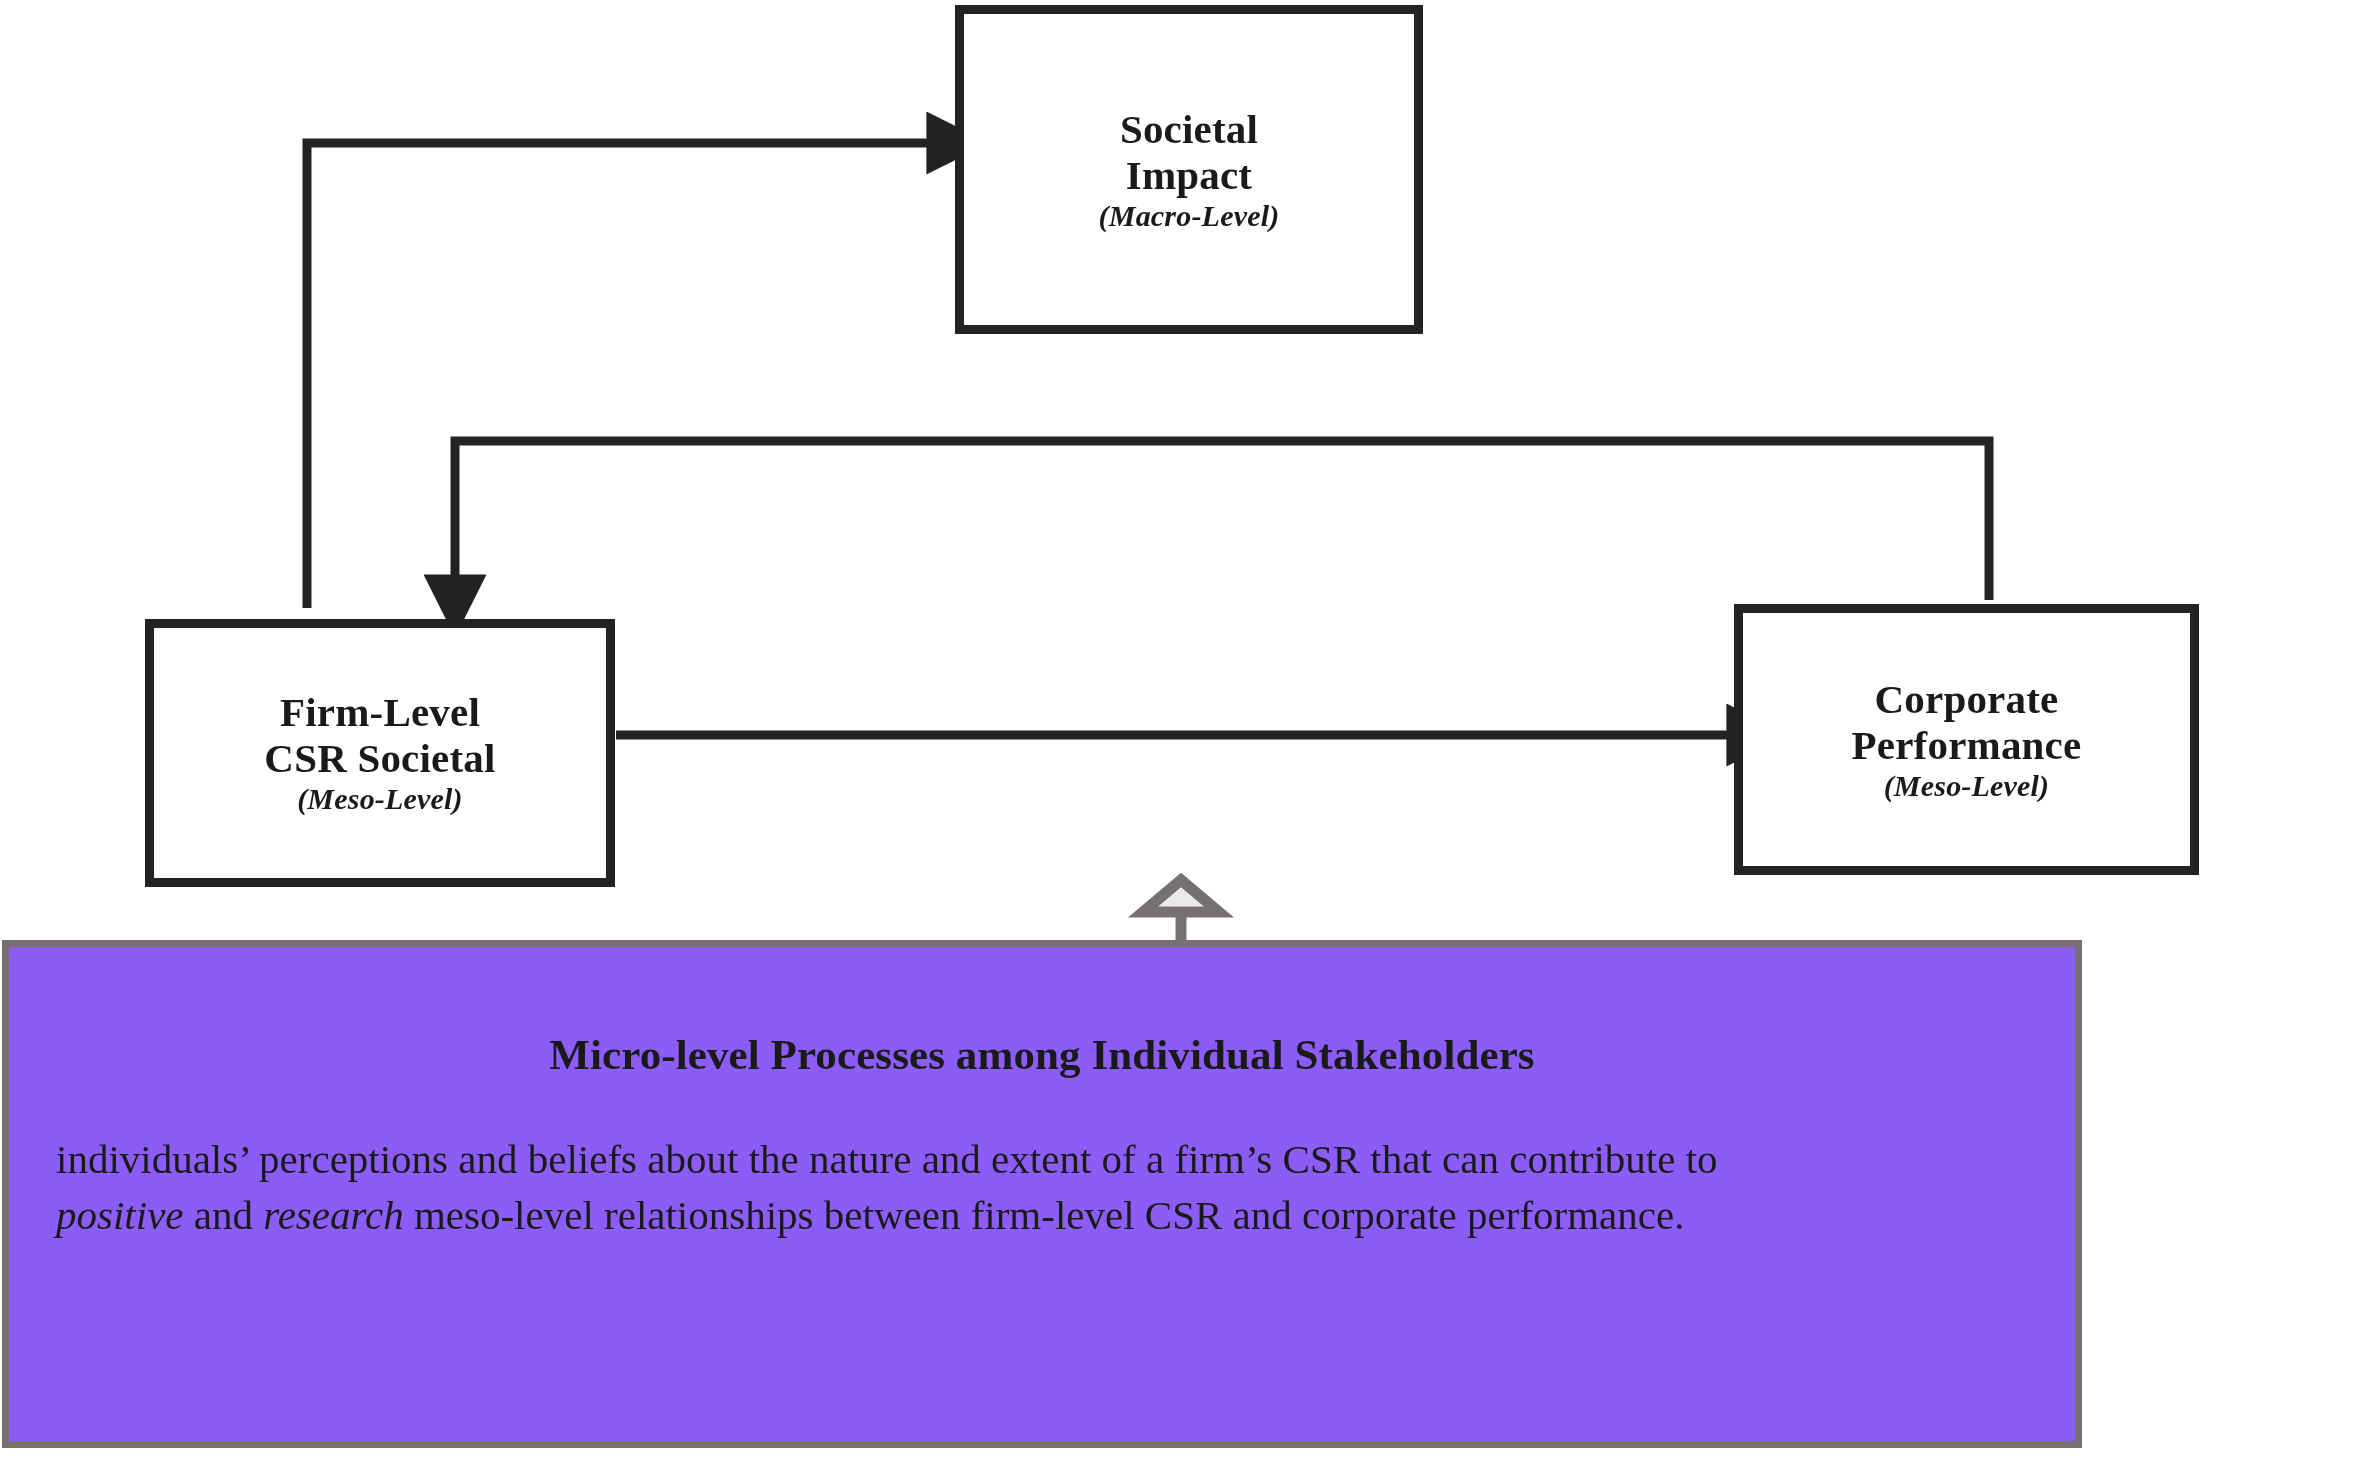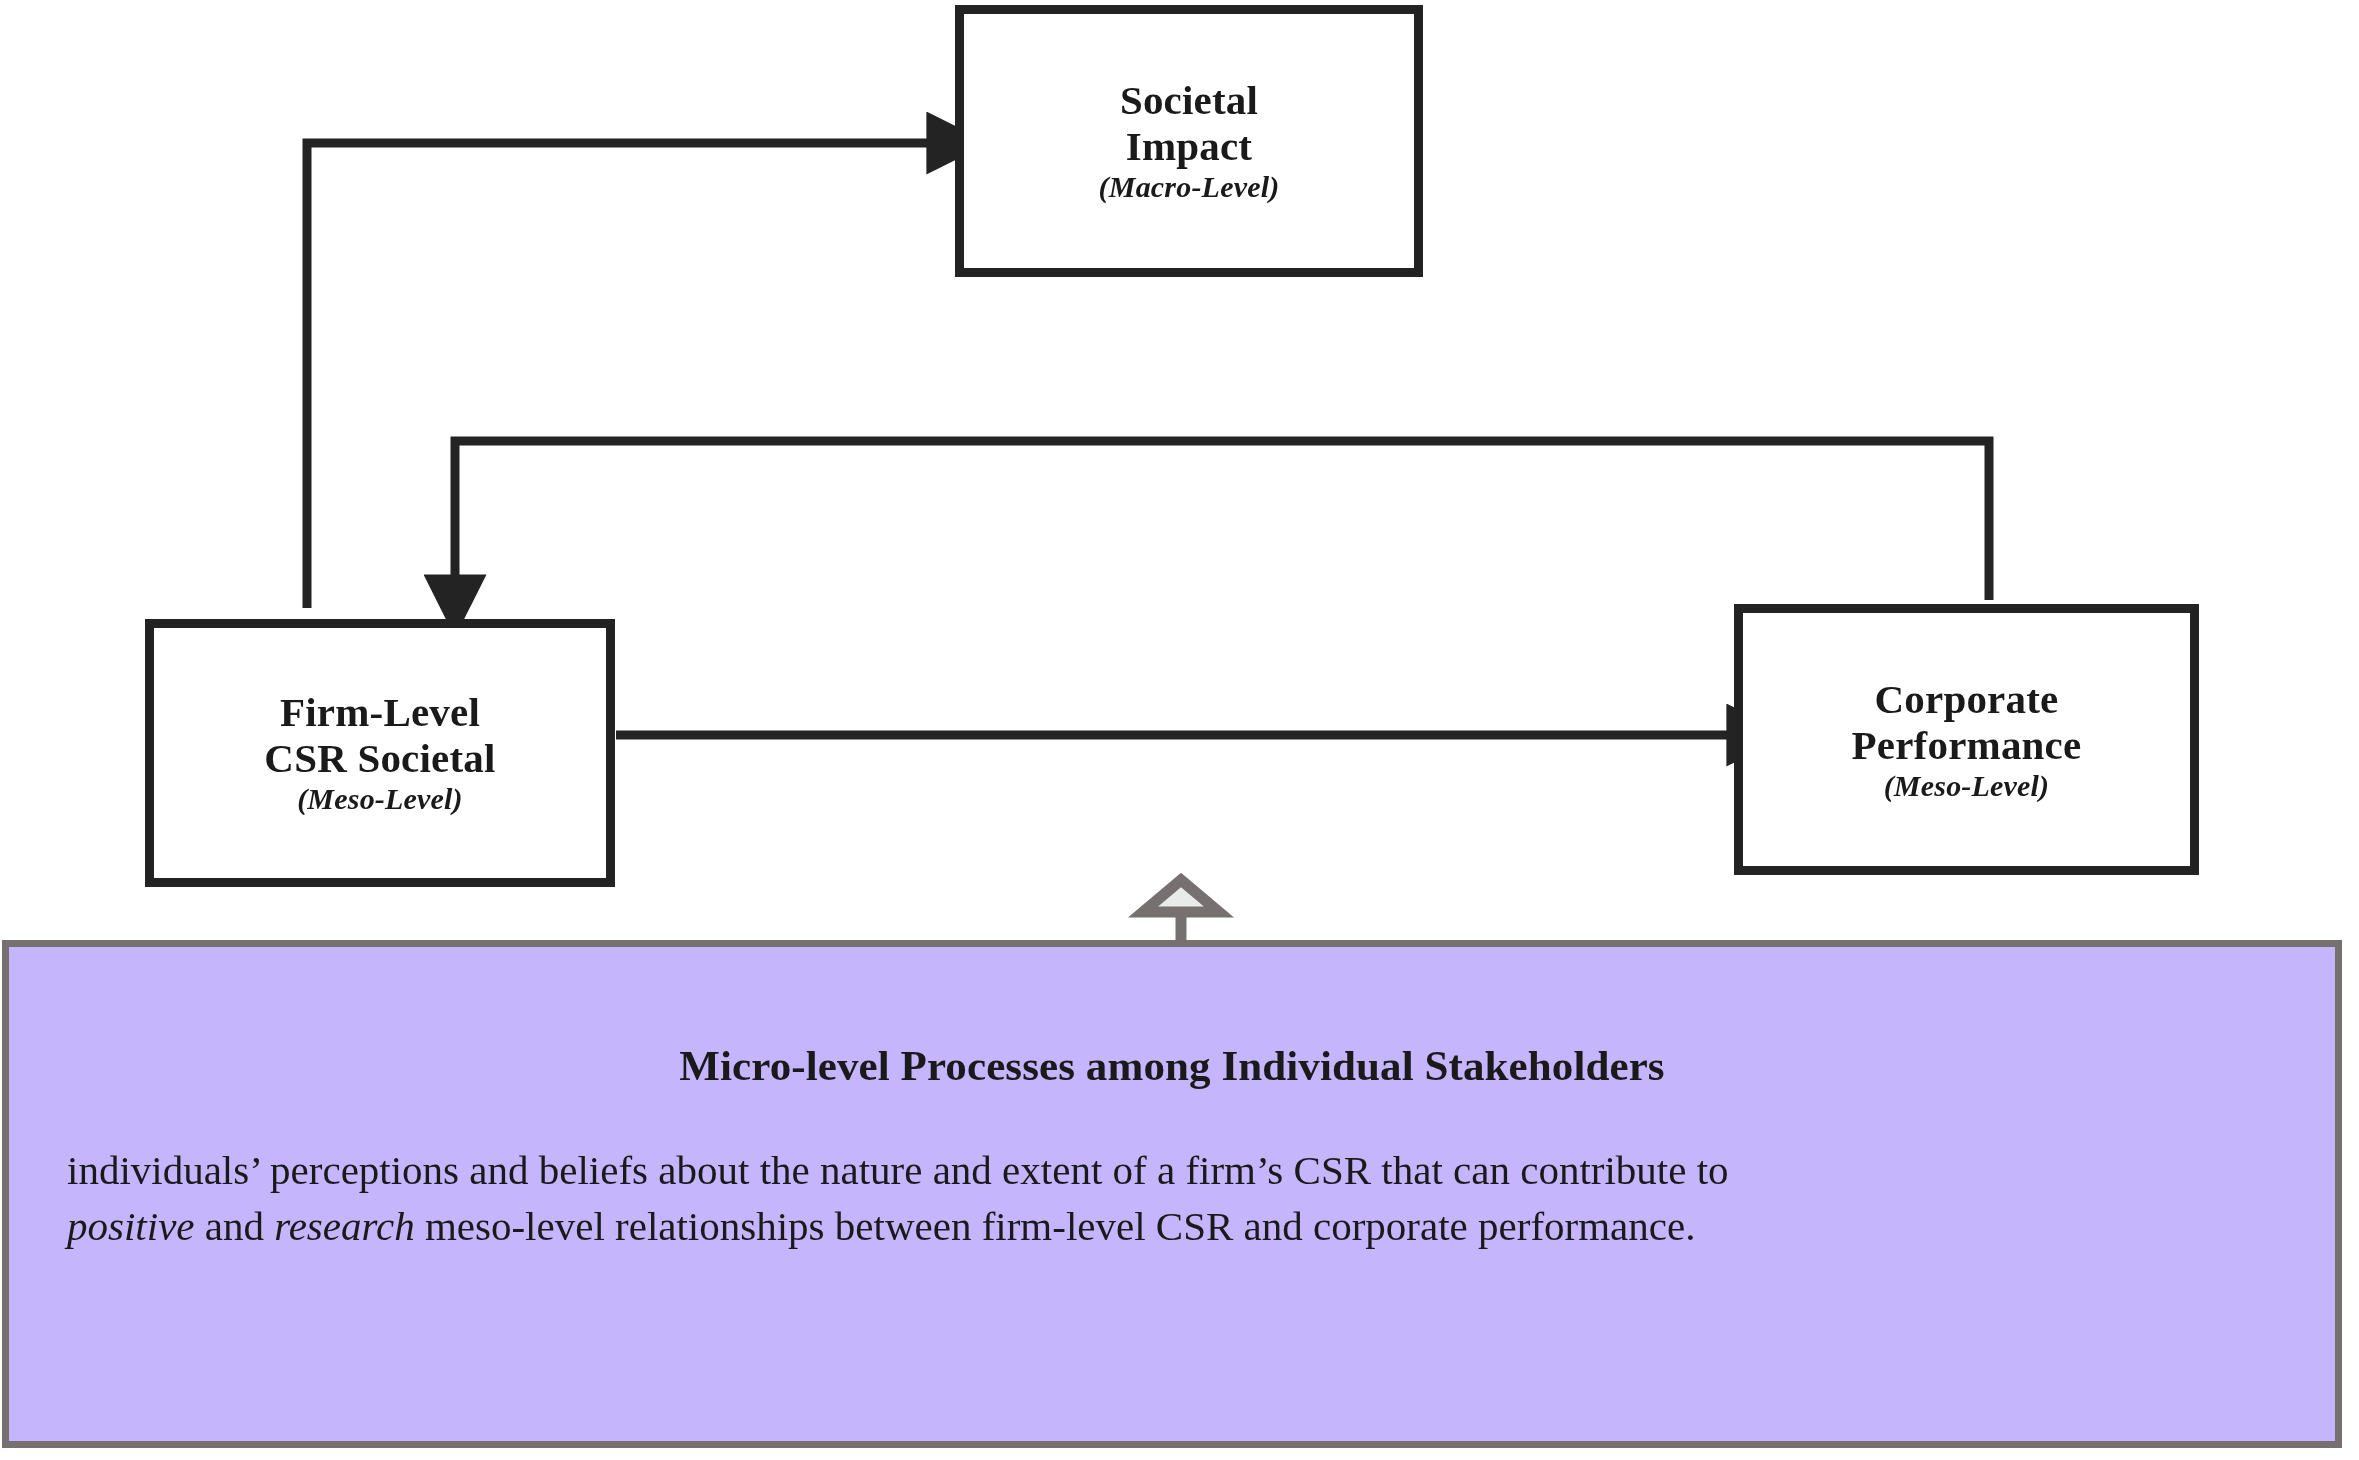--- a/index.html
+++ b/index.html
@@ -50,36 +50,36 @@
     white-space: nowrap;
   }
   .node .lvl {
     font-weight: bold;
     font-style: italic;
     font-size: 30px;
     letter-spacing: 0.2px;
     white-space: nowrap;
   }
 
-  #node-societal  { left: 955px;  top: 5px;   width: 468px; height: 272px; }
+  #node-societal  { left: 955px;  top: 5px;   width: 468px; height: 329px; }
   #node-firm      { left: 145px;  top: 607px; width: 470px; height: 268px; margin-top: 12px; }
   #node-corporate { left: 1734px; top: 604px; width: 465px; height: 271px; }
 
   
   #micro-panel {
     position: absolute;
     left: 2px;
     top: 940px;
-    width: 2340px;
+    width: 2080px;
     height: 508px;
     box-sizing: border-box;
-    background: #c4b5fd;
+    background: #8b5cf6;
     border: 7px solid #767071;
     z-index: 3;
-    padding: 16px;
+    padding: 5px;
   }
   #micro-heading {
     font-weight: bold;
     font-size: 43px;
     text-align: center;
     color: #1a1a1a;
     margin-top: 78px;
     letter-spacing: 0.1px;
   }
   #micro-body {

